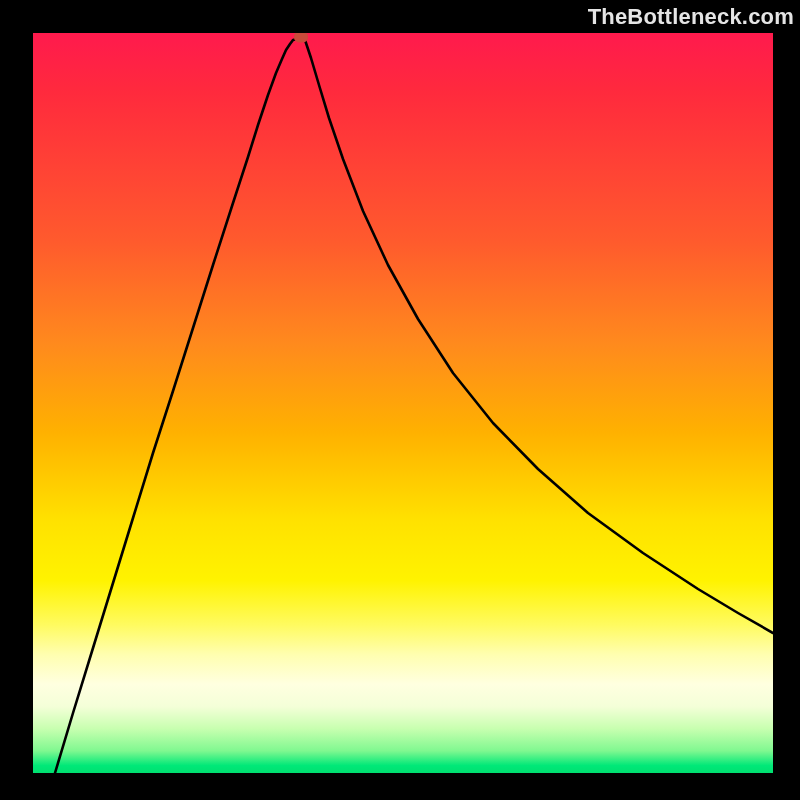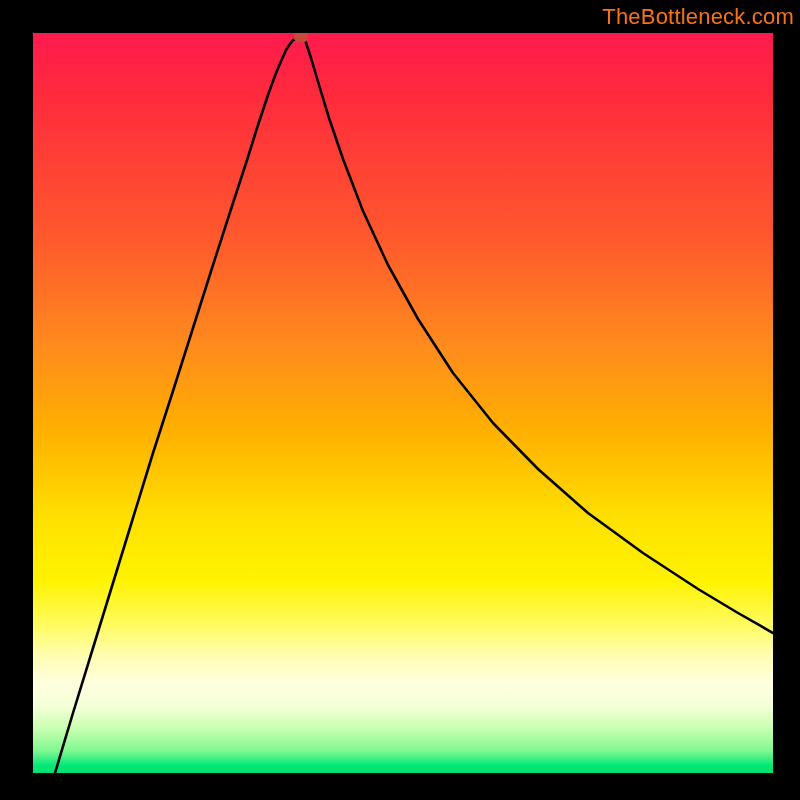--- a/index.html
+++ b/index.html
@@ -50,23 +50,23 @@
   .curve-svg {
     position: absolute;
     inset: 0;
     width: 100%;
     height: 100%;
   }
   .watermark {
     position: absolute;
     right: 6px;
     top: 4px;
-    color: #f97316;
+    color: #e5e5e5;
     font-size: 22px;
-    font-weight: 400;
+    font-weight: 700;
     letter-spacing: 0.2px;
   }
   .marker {
     position: absolute;
     width: 14px;
     height: 11px;
     border-radius: 5px;
     background: #c94a3a;
     transform: translate(-50%, -50%);
   }

